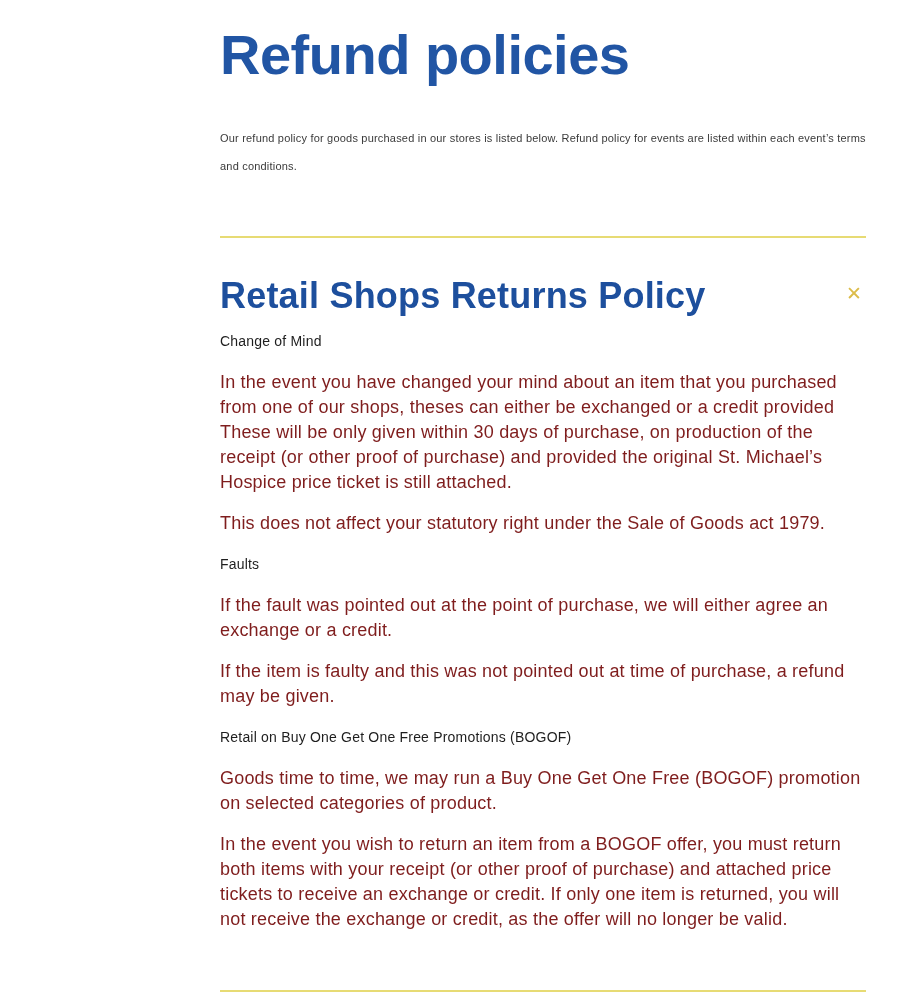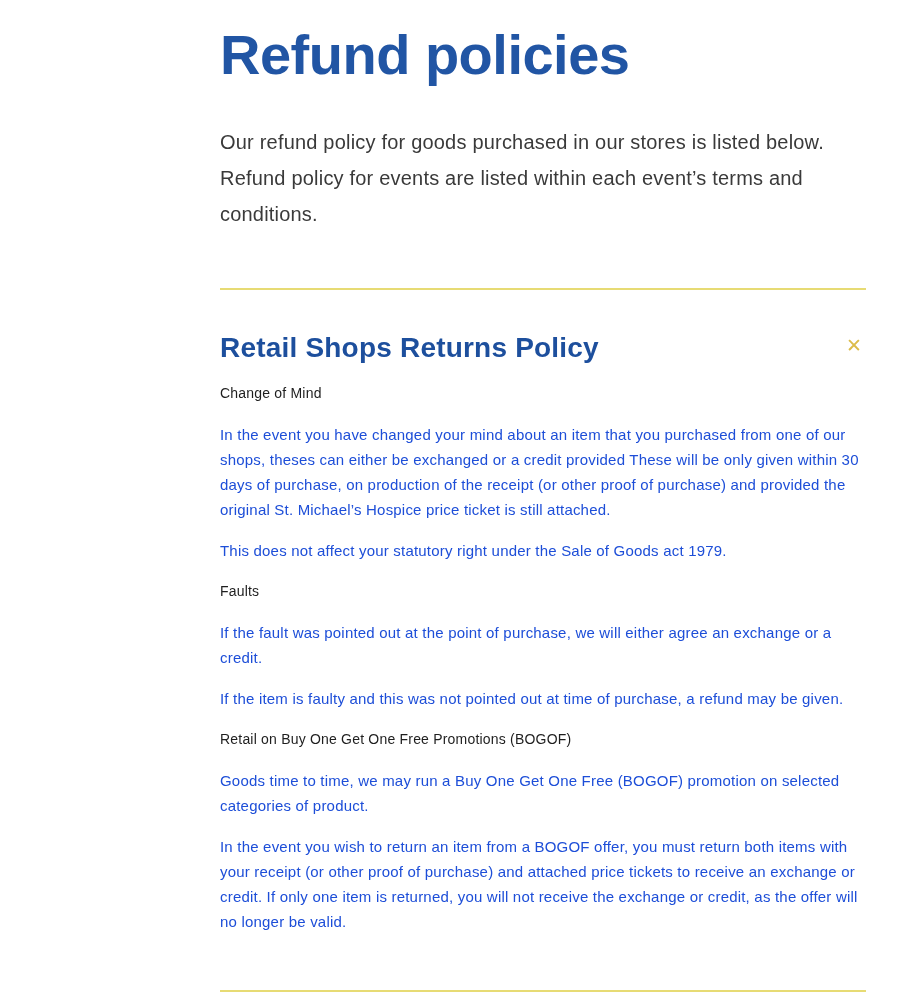--- a/index.html
+++ b/index.html
@@ -23,42 +23,42 @@
   .page-title {
     font-size: 56px;
     line-height: 66px;
     font-weight: 700;
     letter-spacing: -0.5px;
     color: #2155a4;
   }
 
   .intro {
     margin-top: 36px;
-    font-size: 20px;
-    line-height: 36px;
+    font-size: 11px;
+    line-height: 28px;
     letter-spacing: 0.2px;
     color: #3a3a3a;
   }
 
   .divider {
     border: none;
     height: 2px;
     background: #e7db74;
     margin-top: 56px;
   }
 
   .acc-header {
     margin-top: 41px;
     display: flex;
     align-items: flex-start;
     justify-content: space-between;
   }
 
   .acc-title {
-    font-size: 28px;
+    font-size: 36px;
     line-height: 34px;
     font-weight: 700;
     letter-spacing: 0.2px;
     color: #1d4f9d;
     cursor: pointer;
   }
 
   .close-btn {
     background: none;
     border: none;
@@ -76,24 +76,24 @@
   .acc-body h3 {
     font-size: 14px;
     line-height: 25px;
     font-weight: 400;
     letter-spacing: 0.2px;
     color: #1e1e1e;
     margin: 16px 0;
   }
 
   .acc-body p {
-    font-size: 15px;
+    font-size: 18px;
     line-height: 25px;
     letter-spacing: 0.2px;
-    color: #1d4ed8;
+    color: #7f1d1d;
     margin: 16px 0;
   }
 
   .bottom-divider {
     position: absolute;
     left: 220px;
     width: 646px;
     bottom: 3px;
     height: 2px;
     background: #e7db74;

